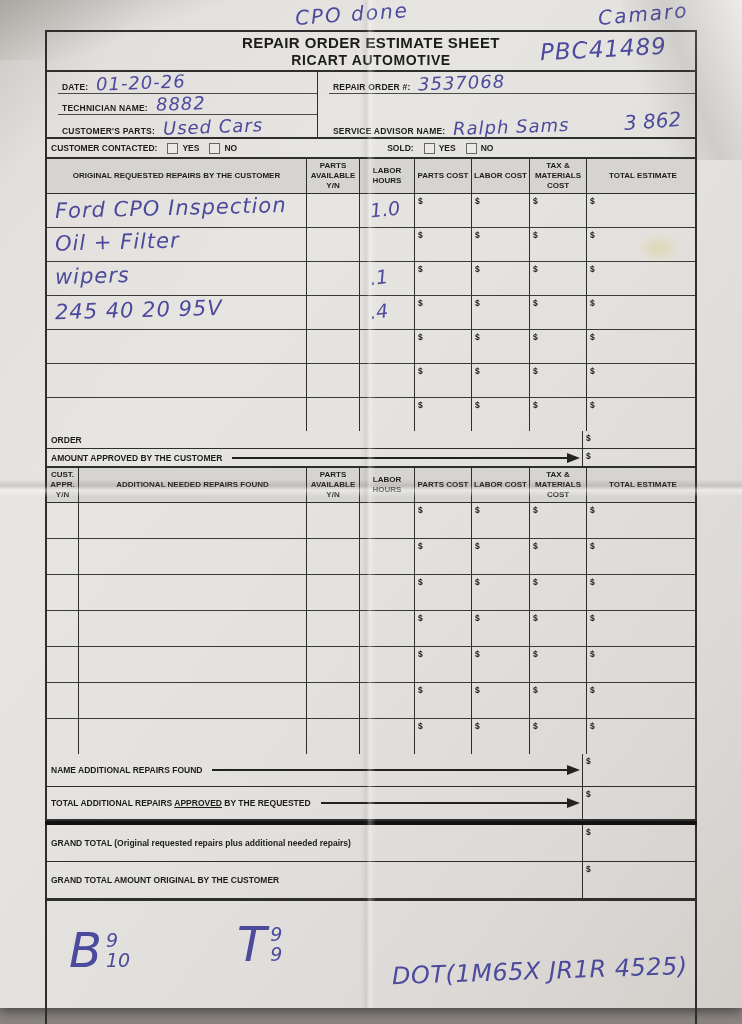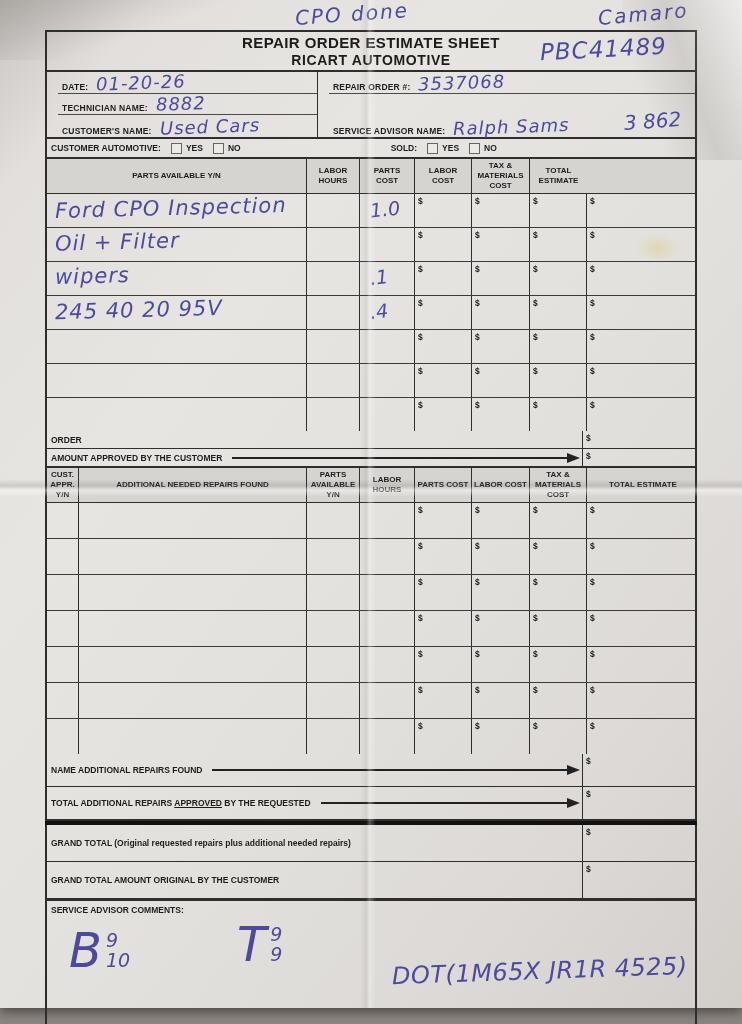--- a/index.html
+++ b/index.html
@@ -124,54 +124,55 @@
         <div class="info-left">
           <div class="irow r-date">
             <span class="lbl">DATE:</span>
             <span class="hw hw-val">01-20-26</span>
           </div>
           <div class="irow r-tech">
             <span class="lbl">TECHNICIAN NAME:</span>
             <span class="hw hw-val">8882</span>
           </div>
           <div class="irow r-cust">
-            <span class="lbl">CUSTOMER'S NAME:</span>
+            <span class="lbl">CUSTOMER'S PARTS:</span>
             <span class="hw hw-val">Used Cars</span>
           </div>
         </div>
         <div class="info-right">
           <div class="irow r-ro">
             <span class="lbl">REPAIR ORDER #:</span>
             <span class="hw hw-val">3537068</span>
           </div>
           <div class="irow r-adv">
             <span class="lbl">SERVICE ADVISOR NAME:</span>
             <span class="hw hw-val">Ralph Sams</span>
           </div>
           <span class="hw side-number">3 862</span>
         </div>
       </div>
 
       <div class="cbrow">
-        <span class="cb-lab">CUSTOMER AUTOMOTIVE:</span>
+        <span class="cb-lab">CUSTOMER CONTACTED:</span>
         <span class="cb"></span>
         <span class="cb-lab">YES</span>
         <span class="cb"></span>
         <span class="cb-lab">NO</span>
         <span class="sold-group">
           <span class="cb-lab">SOLD:</span>
           <span class="cb"></span>
           <span class="cb-lab">YES</span>
           <span class="cb"></span>
           <span class="cb-lab">NO</span>
         </span>
       </div>
 
       <div class="tbl">
         <div class="trow t1cols th">
+          <div class="cell">ORIGINAL REQUESTED REPAIRS BY THE CUSTOMER</div>
           <div class="cell">PARTS AVAILABLE Y/N</div>
           <div class="cell">LABOR HOURS</div>
           <div class="cell">PARTS COST</div>
           <div class="cell">LABOR COST</div>
           <div class="cell">TAX &amp; MATERIALS COST</div>
           <div class="cell">TOTAL ESTIMATE</div>
         </div>
         <div class="t1body" id="t1-body">
             <div class="trow t1cols">
               <div class="cell">
@@ -514,21 +515,20 @@
         <div class="sumrow grandrow">
           <span class="slabel">GRAND TOTAL AMOUNT ORIGINAL BY THE CUSTOMER</span>
           <span style="flex:1"></span>
           <span class="money-box">
               <span class="ds">$</span>
             </span>
         </div>
       </div>
 
       <div class="comments">
-        <div class="com-label">SERVICE ADVISOR COMMENTS:</div>
         <div class="score score-b hw">
           <span class="big">B</span>
           <span class="stack">
               <span>9</span>
               <span>10</span>
             </span>
         </div>
         <div class="score score-t hw">
           <span class="big">T</span>
           <span class="stack">

